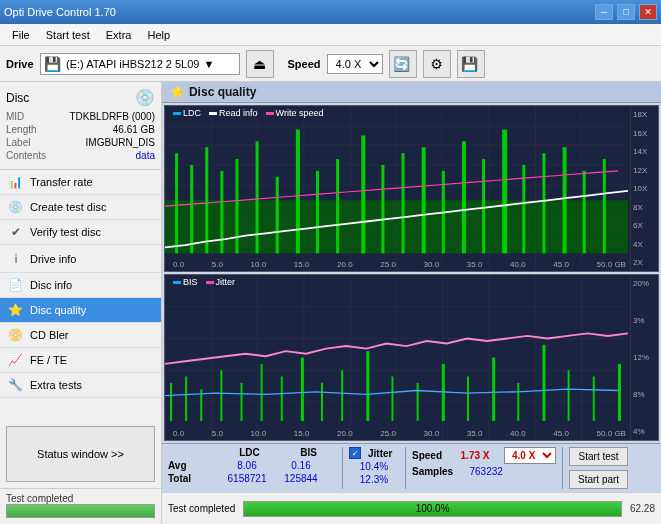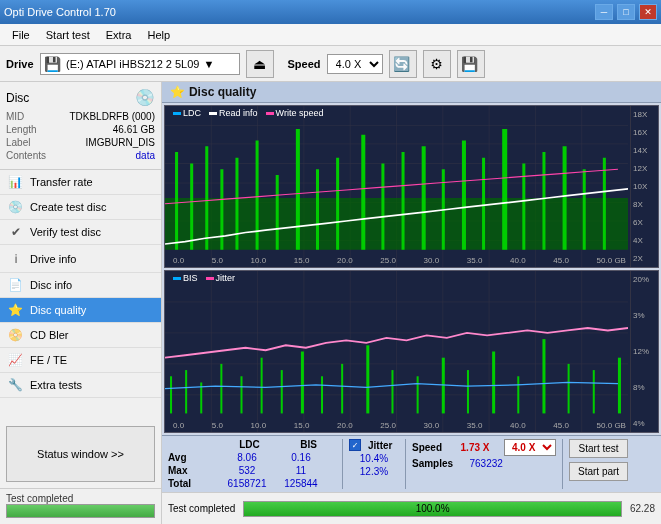--- a/index.html
+++ b/index.html
@@ -595,25 +595,20 @@
           <span style="width:50px;"></span>
           <span class="stats-header" style="width:55px;">LDC</span>
           <span class="stats-header" style="width:55px;">BIS</span>
         </div>
         <div class="stats-row">
           <span style="width:50px; font-weight:bold;">Avg</span>
           <span class="stats-value">8.06</span>
           <span class="stats-value">0.16</span>
         </div>
         <div class="stats-row">
-          <span style="width:50px; font-weight:bold;">Max</span>
-          <span class="stats-value">532</span>
-          <span class="stats-value">11</span>
-        </div>
-        <div class="stats-row">
           <span style="width:50px; font-weight:bold;">Total</span>
           <span class="stats-value">6158721</span>
           <span class="stats-value">125844</span>
         </div>
       </div>
 
       <div class="stats-divider"></div>
 
       <div class="stats-col">
         <div class="stats-row">

